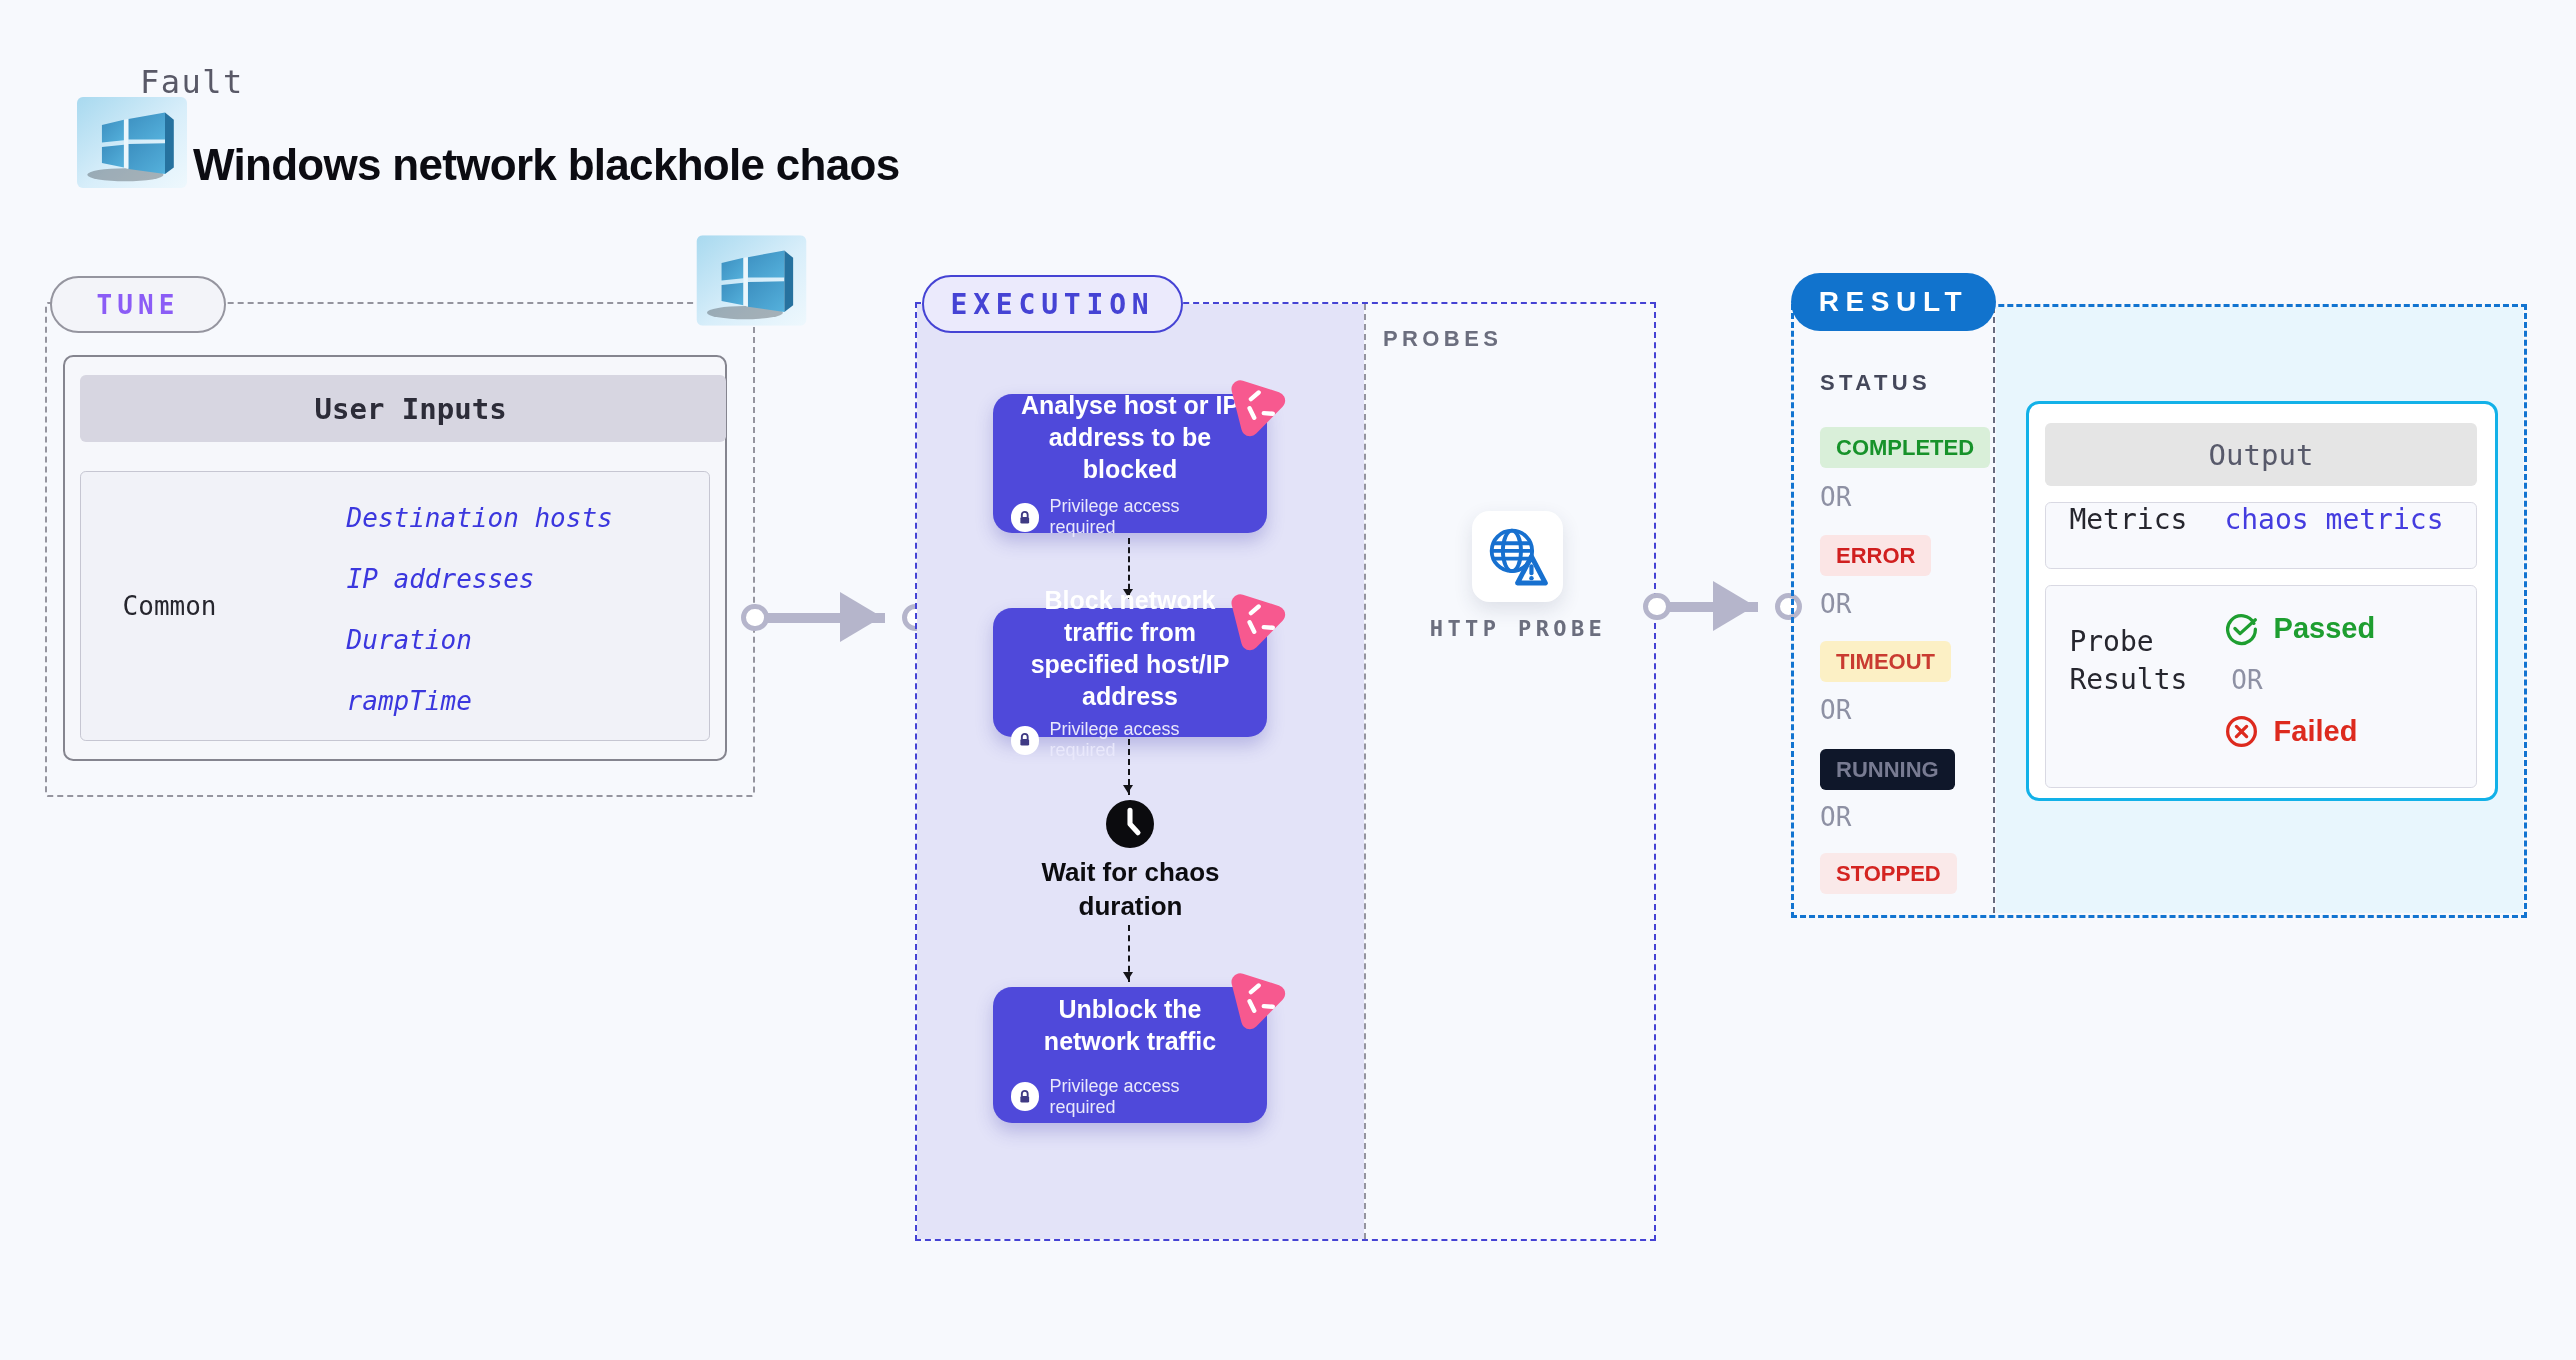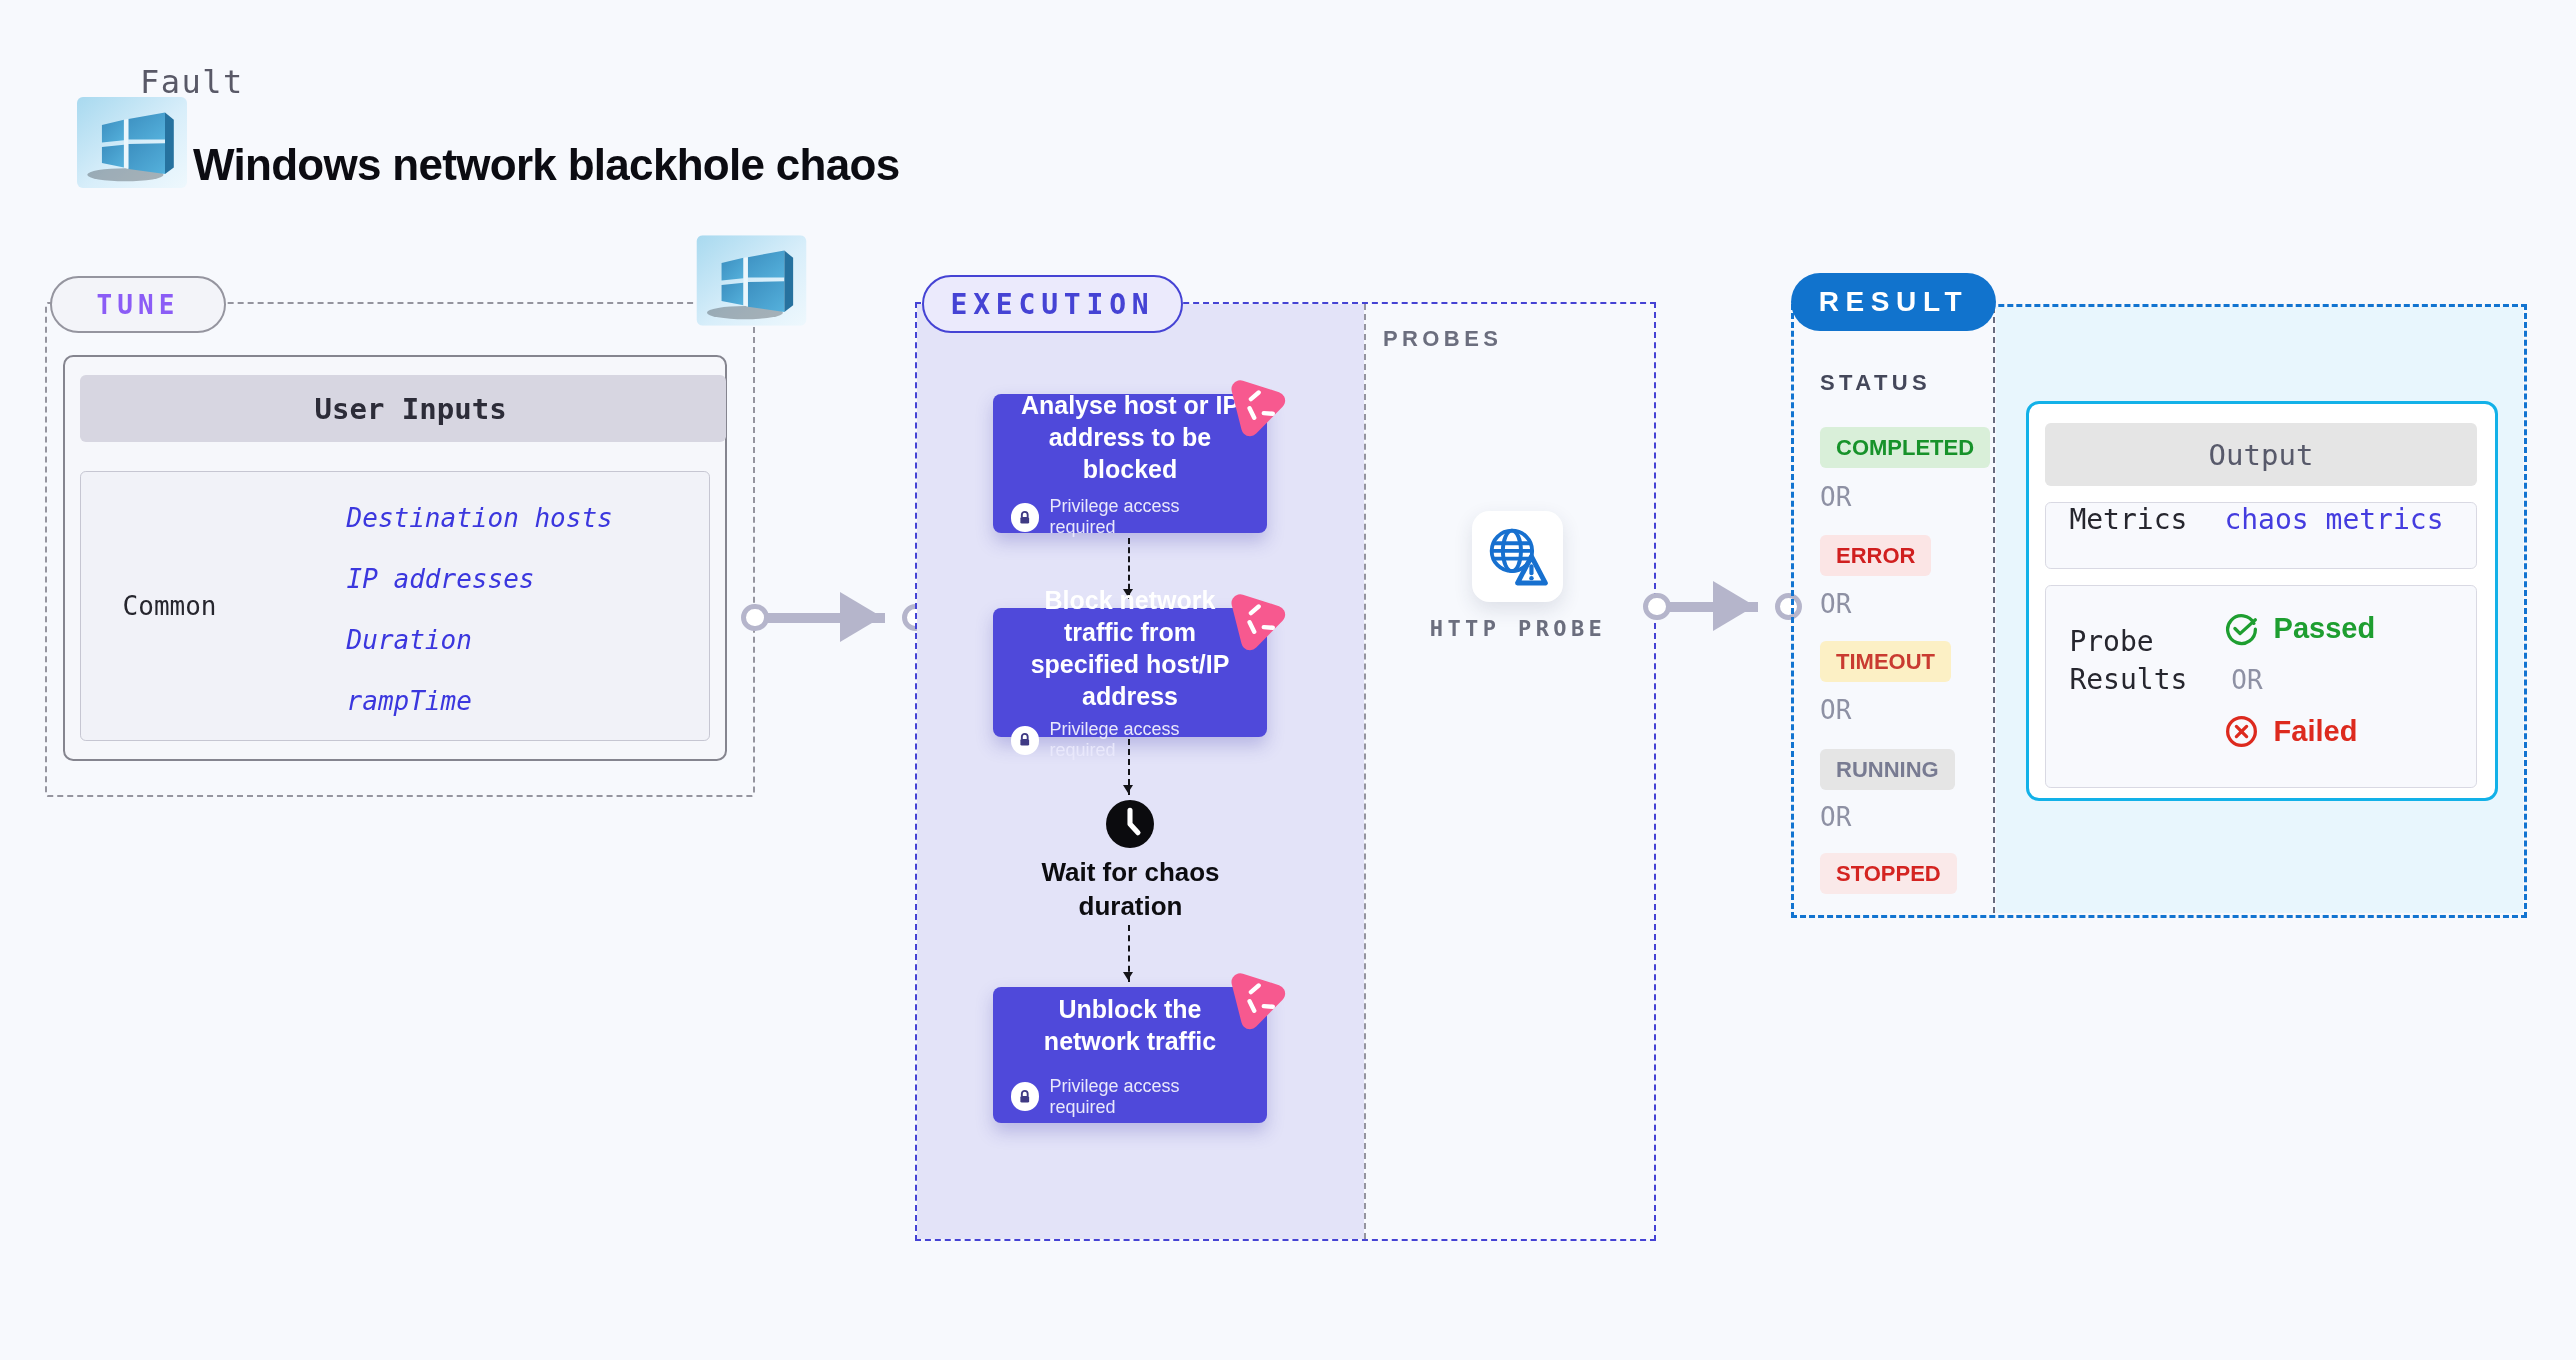--- a/index.html
+++ b/index.html
@@ -32,21 +32,21 @@
   .user-table{position:absolute;left:14.6px;top:114px;width:630px;height:270px;box-sizing:border-box;background:#f1f2f8;border:1.5px solid #c6c6d2;border-radius:5.8px;}
   .user-row-label{position:absolute;left:42px;top:0;height:100%;display:flex;align-items:center;font-size:26px;color:#26262e;}
   .inputs-col{position:absolute;left:266px;top:31px;display:flex;flex-direction:column;gap:31px;font-style:italic;}
   .input-link{font-size:26px;color:#3b37de;cursor:pointer;}
 
   
   .exec-rect{left:915px;top:302px;width:741px;height:939px;border:2.9px dashed #4543d4;}
   .exec-fill{position:absolute;left:917px;top:304px;width:447px;height:935px;background:#e3e3f8;}
   .probes-divider{position:absolute;left:1364px;top:304px;height:935px;width:0;border-left:2.2px dashed #95959f;}
   .exec-pill{left:922px;top:275px;width:257px;height:54px;background:#ebeafc;border:2.9px solid #4543d4;font-size:28px;color:#4543d4;letter-spacing:5.8px;}
-  .step-box{position:absolute;left:993px;width:274px;box-sizing:border-box;background:#4f49da;border-radius:8px;box-shadow:0 8.8px 17.5px rgba(60,56,170,0.25);display:flex;flex-direction:column;align-items:center;justify-content:center;gap:11.7px;padding:14.6px 17.5px;}
+  .step-box{position:absolute;left:993px;width:274px;box-sizing:border-box;background:#4f49da;border-radius:19px;box-shadow:0 8.8px 17.5px rgba(60,56,170,0.25);display:flex;flex-direction:column;align-items:center;justify-content:center;gap:11.7px;padding:14.6px 17.5px;}
   .step-title{color:#ffffff;font-size:25px;font-weight:700;text-align:center;line-height:1.28;}
   .priv-row{display:flex;align-items:center;gap:10.2px;}
   .priv-circle{width:29px;height:29px;border-radius:50%;background:#ffffff;display:flex;align-items:center;justify-content:center;}
   .priv-label{color:#e9e8fb;font-size:18px;}
   .chaos-badge{position:absolute;top:-25px;right:-26px;width:73px;height:73px;transform:rotate(-10deg);}
   .clock{position:absolute;left:1106px;top:800px;width:48px;height:48px;}
   .wait-label{position:absolute;left:1012px;top:856px;width:237px;text-align:center;font-size:26px;font-weight:700;color:#0c0c10;line-height:1.3;}
 
   
   .probes-label{position:absolute;left:1383px;top:326px;font-size:22px;font-weight:700;color:#6b6e7e;letter-spacing:4.4px;}
@@ -56,21 +56,21 @@
   
   .result-rect{left:1791px;top:304px;width:736px;height:614px;border:3.7px dashed #1274d0;}
   .result-cyan{position:absolute;left:1996px;top:307px;width:527px;height:606px;background:#e8f6fd;}
   .result-divider{position:absolute;left:1993px;top:307px;height:606px;width:0;border-left:2.2px dashed #676b7d;}
   .result-pill{left:1791px;top:273px;width:205px;height:58px;background:#1173cd;font-size:28px;color:#ffffff;letter-spacing:6.6px;}
   .status-label{position:absolute;left:1820px;top:370px;font-size:22px;font-weight:700;color:#44475a;letter-spacing:4.4px;}
   .status-badge{position:absolute;left:1820px;height:41px;line-height:41px;padding:0 16px;border-radius:5.8px;font-size:22px;font-weight:700;}
   .b-completed{top:427px;background:#d9efd9;color:#17922a;}
   .b-error{top:535px;background:#fbe5e5;color:#d01f1f;}
   .b-timeout{top:641px;background:#fcf0c5;color:#c93b31;}
-  .b-running{top:749px;background:#e5e5e5;color:#787b92;}
+  .b-running{top:749px;background:#0f172a;color:#787b92;}
   .b-stopped{top:853px;background:#fae9e9;color:#d42421;}
   .or-word{position:absolute;left:1820px;font-size:26px;color:#8e91a4;}
   .or1{top:482px;} .or2{top:589px;} .or3{top:695px;} .or4{top:802px;}
 
   .output-card{position:absolute;left:2026px;top:401px;width:472px;height:400px;box-sizing:border-box;background:#ffffff;border:3.7px solid #12b1e8;border-radius:13px;}
   .output-header{position:absolute;left:16px;top:19px;width:432px;height:63px;background:#e5e5e5;border-radius:5.8px;display:flex;align-items:center;justify-content:center;font-size:29px;color:#57596a;}
   .output-row{position:absolute;left:16px;width:432px;box-sizing:border-box;background:#f8f9fd;border:1.5px solid #d9d9e3;border-radius:5.8px;}
   .metrics-row{top:98px;height:67px;display:flex;align-items:flex-start;}
   .metrics-label{margin-left:23.4px;width:155px;font-size:28px;color:#26262e;}
   .metrics-value{font-size:28px;color:#443cdf;cursor:pointer;}

